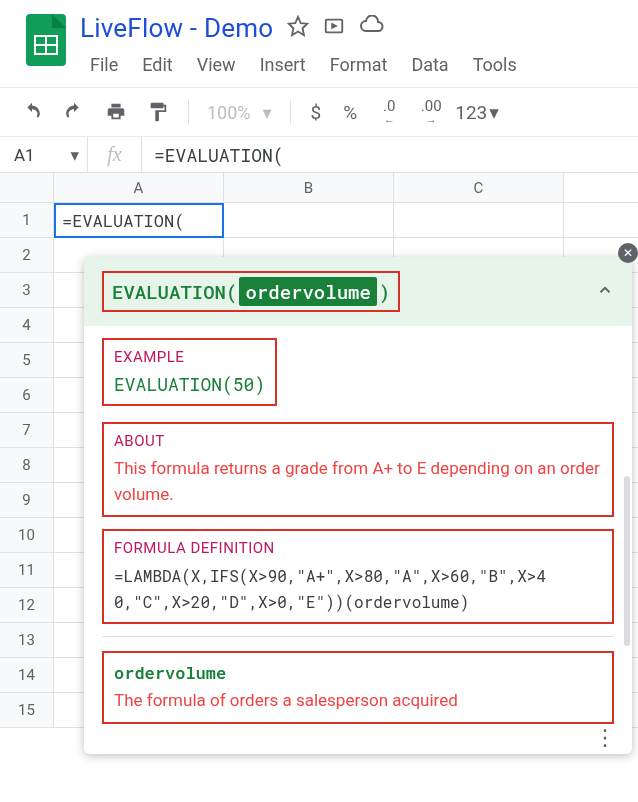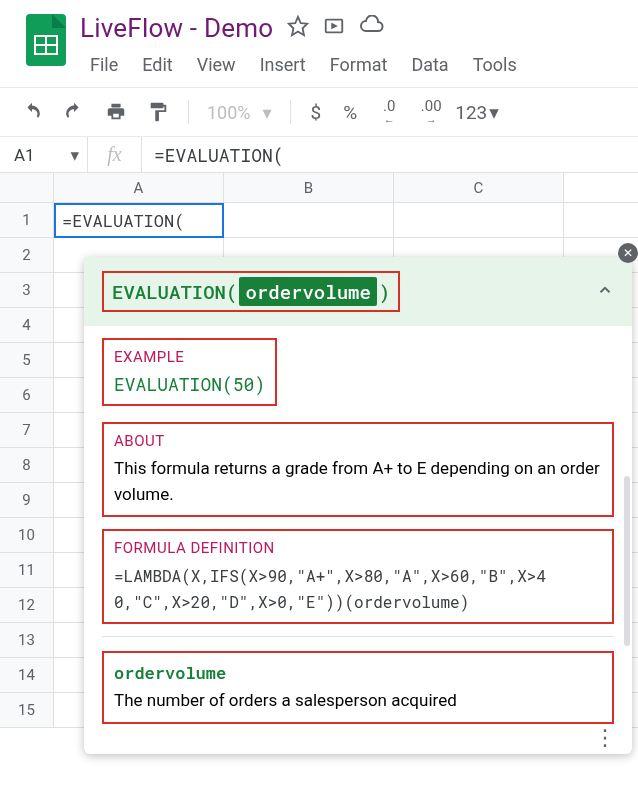--- a/index.html
+++ b/index.html
@@ -4,21 +4,21 @@
 <style>
 * { box-sizing: border-box; margin: 0; padding: 0; }
 body { font-family: "Google Sans", Roboto, Arial, sans-serif; background: #fff; width: 638px; height: 802px; overflow: hidden; position: relative; }
 
 
 .header { display: flex; align-items: flex-start; padding: 8px 12px 0 12px; }
 .logo-wrap { width: 68px; display: flex; justify-content: center; padding-top: 6px; }
 .logo { width: 40px; height: 52px; }
 .head-main { flex: 1; }
 .title-row { display: flex; align-items: center; gap: 14px; height: 40px; }
-.doc-title { font-size: 26px; color: #701a75; font-weight: 400; letter-spacing: 0.2px; }
+.doc-title { font-size: 26px; color: #1d4ed8; font-weight: 400; letter-spacing: 0.2px; }
 .head-icon { color: #5f6368; cursor: pointer; }
 .menu-row { display: flex; gap: 4px; margin-top: 2px; }
 .menu-item { padding: 4px 10px; font-size: 18px; color: #5f6368; border-radius: 4px; cursor: pointer; }
 
 
 .toolbar-wrap { border-top: 1px solid #e8eaed; border-bottom: 1px solid #e8eaed; margin-top: 8px; }
 .toolbar { display: flex; align-items: center; padding: 6px 14px; gap: 6px; }
 .tb-btn { width: 36px; height: 36px; display: flex; align-items: center; justify-content: center; color: #5f6368; cursor: pointer; border-radius: 4px; }
 .tb-sep { width: 1px; height: 24px; background: #e0e0e0; margin: 0 6px; }
 .zoom { color: #bdbdbd; font-size: 18px; padding: 0 6px; display: flex; align-items: center; gap: 12px; }
@@ -53,21 +53,21 @@
 .fh-close { position: absolute; right: -6px; top: -14px; width: 20px; height: 20px; background: #5f6368; border-radius: 50%; color: #fff; display: flex; align-items: center; justify-content: center; font-size: 12px; cursor: pointer; z-index: 12; }
 .fh-sig { background: #e6f4ea; padding: 14px 18px; display: flex; align-items: center; justify-content: space-between; }
 .sig-box { border: 2px solid #d93025; padding: 4px 8px; display: inline-flex; align-items: center; font-family: "Roboto Mono", Consolas, monospace; font-size: 19px; color: #188038; font-weight: 500; }
 .sig-arg { background: #188038; color: #fff; padding: 2px 6px; border-radius: 2px; margin: 0 2px; }
 .fh-collapse { color: #5f6368; cursor: pointer; }
 .fh-body { padding: 12px 18px 18px; position: relative; }
 .red-block { border: 2px solid #d93025; padding: 8px 10px; margin-bottom: 12px; }
 .red-block.tight { display: inline-block; }
 .blk-title { font-size: 15px; color: #be185d; letter-spacing: 0.5px; margin-bottom: 6px; }
 .blk-mono { font-family: "Roboto Mono", Consolas, monospace; color: #188038; font-size: 18px; }
-.blk-text { font-size: 17px; color: #000000; line-height: 1.5; }
+.blk-text { font-size: 17px; color: #ef4444; line-height: 1.5; }
 .blk-formula { font-family: "Roboto Mono", Consolas, monospace; font-size: 16px; color: #3c4043; word-break: break-all; line-height: 1.6; }
 .hr { height: 1px; background: #e0e0e0; margin: 10px 0 14px; }
 .param-name { font-family: "Roboto Mono", Consolas, monospace; color: #188038; font-weight: 600; margin-bottom: 4px; font-size: 17px; }
 .fh-more { position: absolute; right: 8px; bottom: -4px; color: #5f6368; font-size: 22px; padding: 8px; cursor: pointer; }
 .scroll-ind { position: absolute; right: 2px; top: 150px; width: 6px; height: 170px; background: #dadce0; border-radius: 3px; }
 .chev { display: inline-block; }
 </style>
 </head>
 <body>
 
@@ -289,18 +289,18 @@
 
       <div class="red-block">
         <div class="blk-title">FORMULA DEFINITION</div>
         <div class="blk-formula">=LAMBDA(X,IFS(X&gt;90,"A+",X&gt;80,"A",X&gt;60,"B",X&gt;40,"C",X&gt;20,"D",X&gt;0,"E"))(ordervolume)</div>
       </div>
 
       <div class="hr"></div>
 
       <div class="red-block">
         <div class="param-name">ordervolume</div>
-        <div class="blk-text">The number of orders a salesperson acquired</div>
+        <div class="blk-text">The formula of orders a salesperson acquired</div>
       </div>
     </div>
     <div class="fh-more">⋮</div>
   </div>
 </div>
 
 </body></html>

